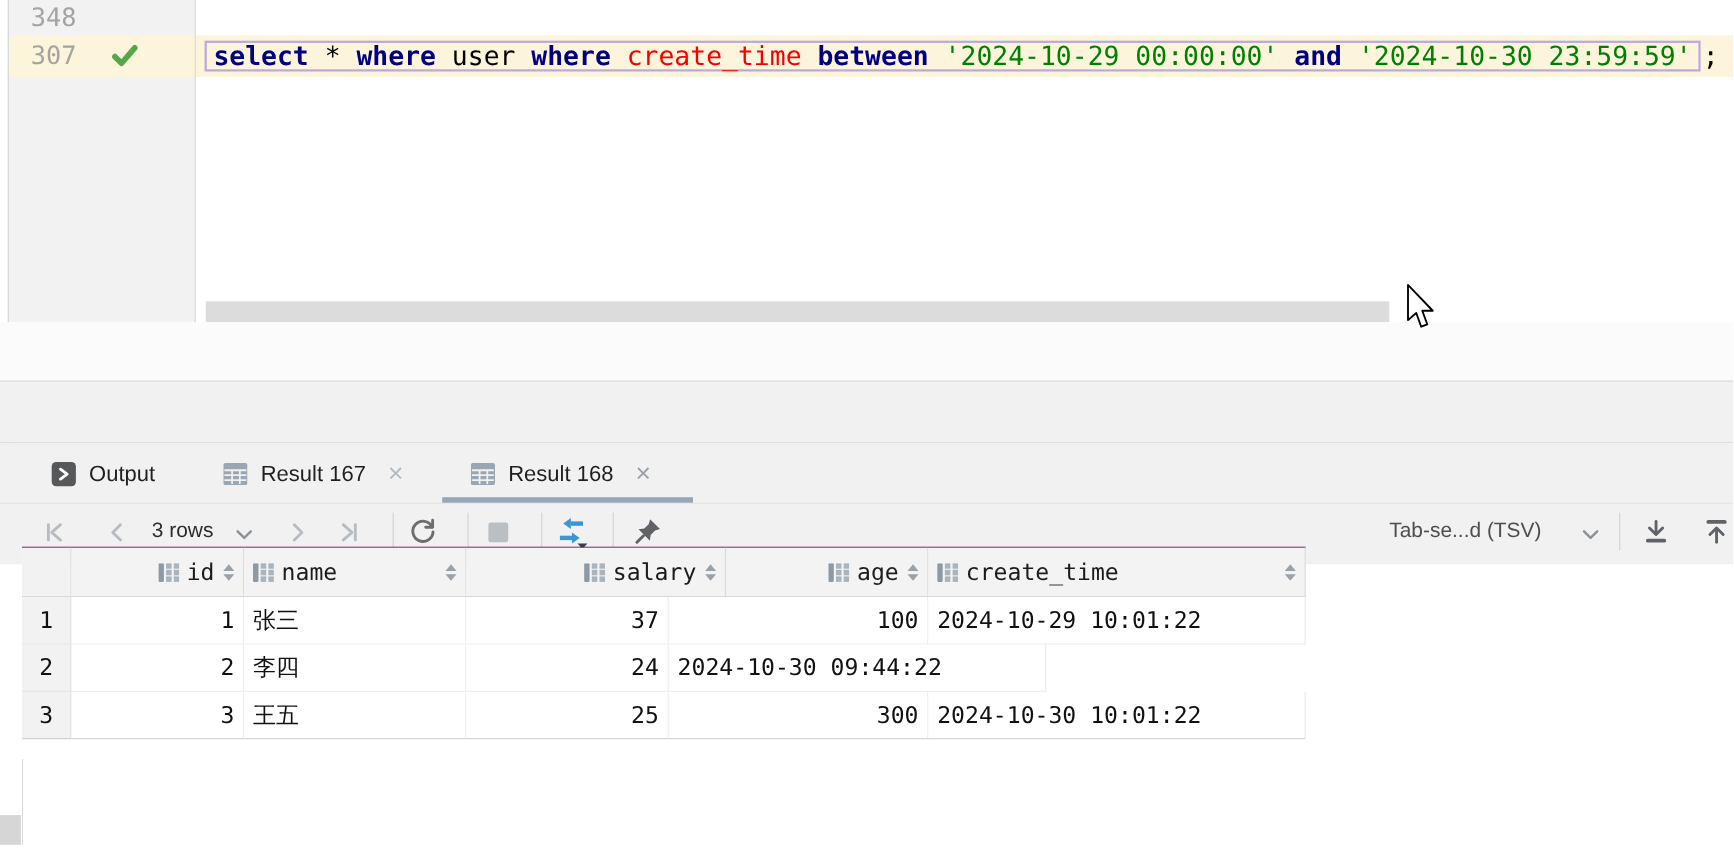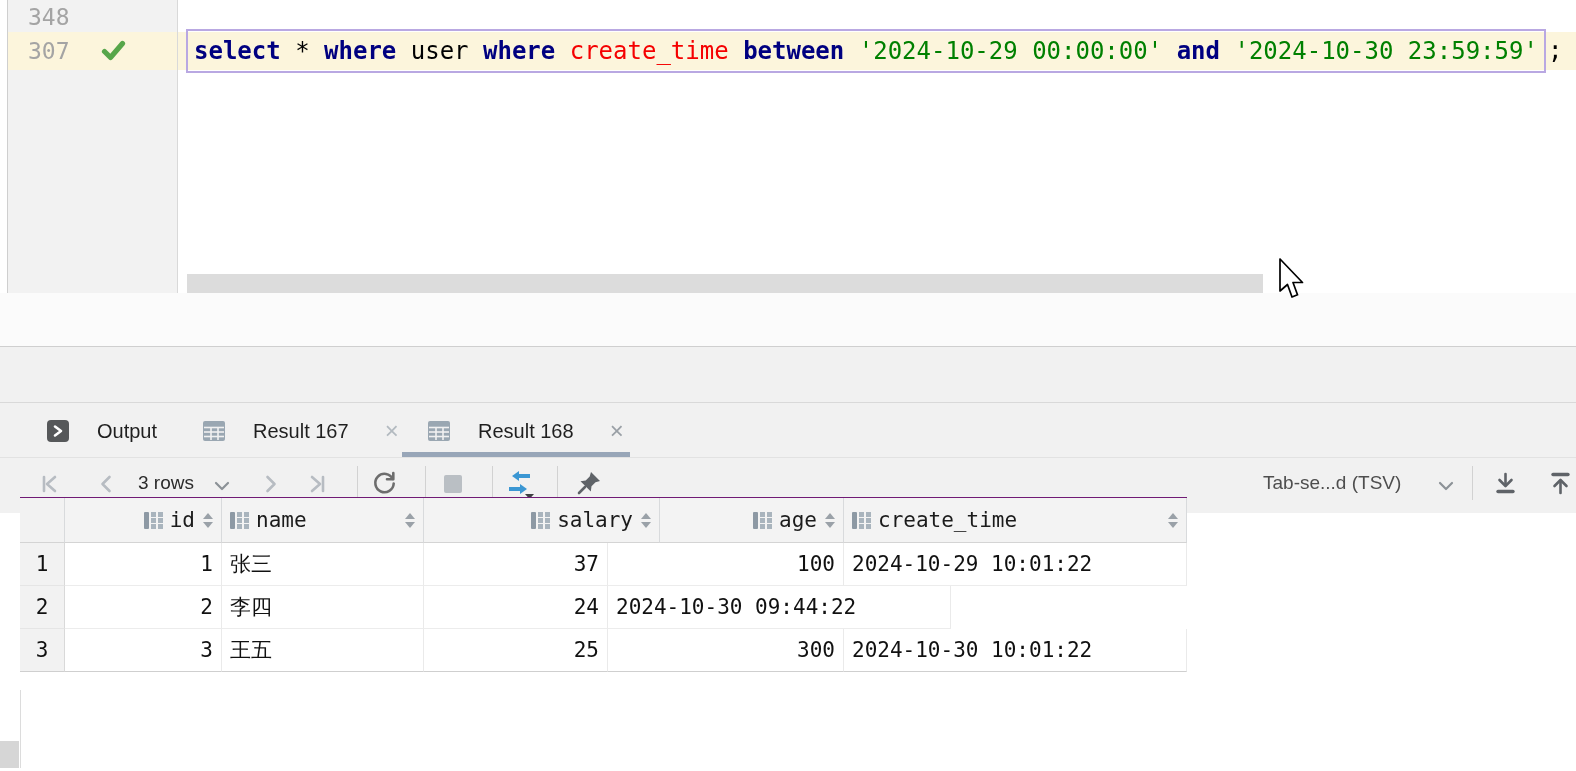--- a/index.html
+++ b/index.html
@@ -16,38 +16,38 @@
   .gutter { left:8px; top:0; width:170px; height:293px; background:#f2f2f2; }
   .caret-row { left:8px; top:32px; width:1568px; height:38px; background:#fcf5dc; }
   .gutter-border { left:177px; top:0; width:1px; height:293px; background:#d9d9d9; }
   .left-rail { left:7px; top:0; width:1px; height:403px; background:#cfcfcf; }
   .linenum {
     font-family:"DejaVu Sans Mono","Liberation Mono",monospace;
     font-size:23px; color:#a4a4a4; line-height:28px;
   }
   .code-line { left:186px; top:33px; height:36px; display:flex; align-items:center; }
   .stmt-box {
-    border:2px solid #b9a8e2; padding:0 6px; height:44px;
+    border:2px solid #b9a8e2; padding:0 6px; height:28px;
     display:flex; align-items:center; background:transparent;
   }
   .tok { font-family:"DejaVu Sans Mono","Liberation Mono",monospace; font-size:24px; line-height:32px; white-space:pre; }
   .tok.keyword { color:#000080; font-weight:bold; }
   .tok.plain   { color:#000000; }
   .tok.column  { color:#f50000; }
   .tok.string  { color:#008000; }
   .terminator  { font-family:"DejaVu Sans Mono","Liberation Mono",monospace; font-size:24px; color:#000; margin-left:2px; }
   .hscrollbar { left:187px; top:274px; width:1076px; height:19px; background:#dcdcdc; }
 
   
   .strip-light { left:0; top:293px; width:1576px; height:54px; background:#fbfbfb; border-bottom:1px solid #cfcfcf; }
   .strip-gray  { left:0; top:347px; width:1576px; height:56px; background:#f1f1f1; border-bottom:1px solid #d9d9d9; }
 
   
   .tabbar { left:0; top:403px; width:1576px; height:55px; background:#f1f1f1; border-bottom:1px solid #e2e2e2; }
-  .tab { position:absolute; top:416px; height:30px; display:flex; align-items:center; gap:28px; cursor:default; }
+  .tab { position:absolute; top:416px; height:30px; display:flex; align-items:center; gap:12px; cursor:default; }
   .tab-label { font-size:20px; color:#1f1f1f; }
   .tab-close { font-size:24px; line-height:20px; color:#b3bac0; margin-left:8px; }
   .output-icon {
     width:22px; height:22px; background:#56585a; border-radius:4px;
     display:flex; align-items:center; justify-content:center;
   }
   .tab-underline { left:402px; top:452px; width:228px; height:5px; background:#98a6b8; }
 
   .toolbar { left:0; top:458px; width:1576px; height:55px; background:#f1f1f1; }
   .tsep { position:absolute; top:466px; width:1px; height:34px; background:#d2d2d2; }

